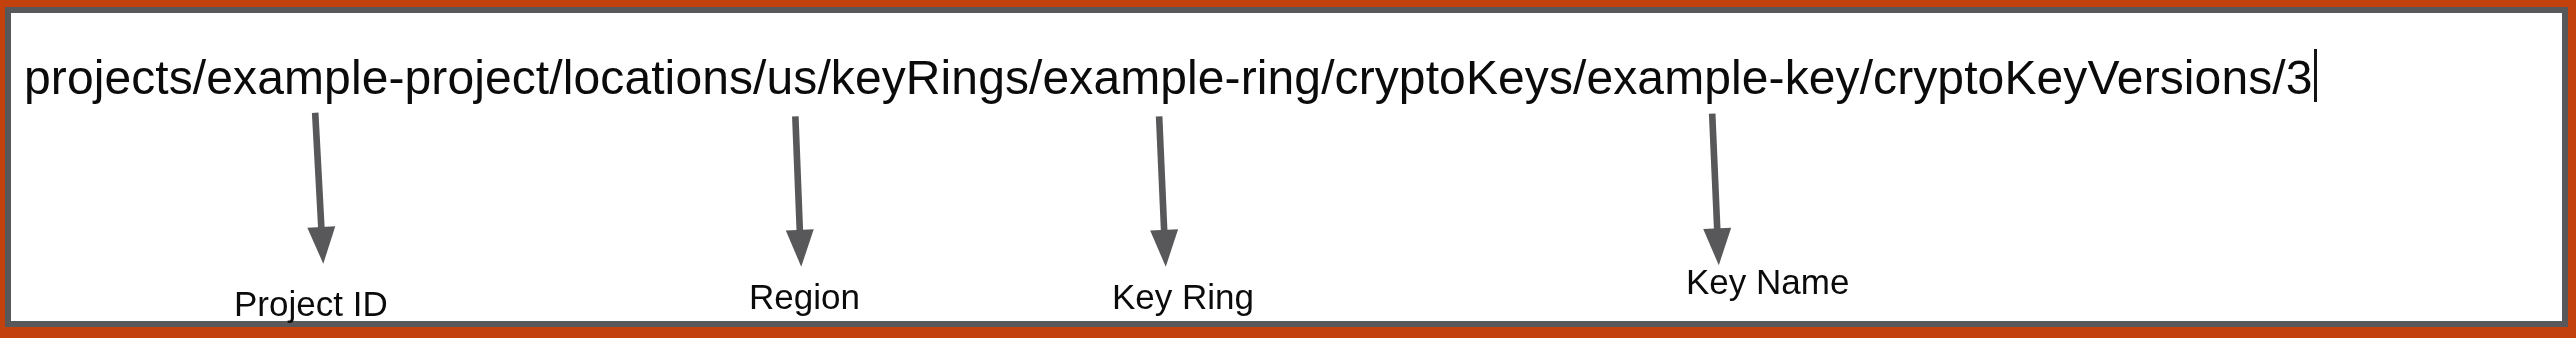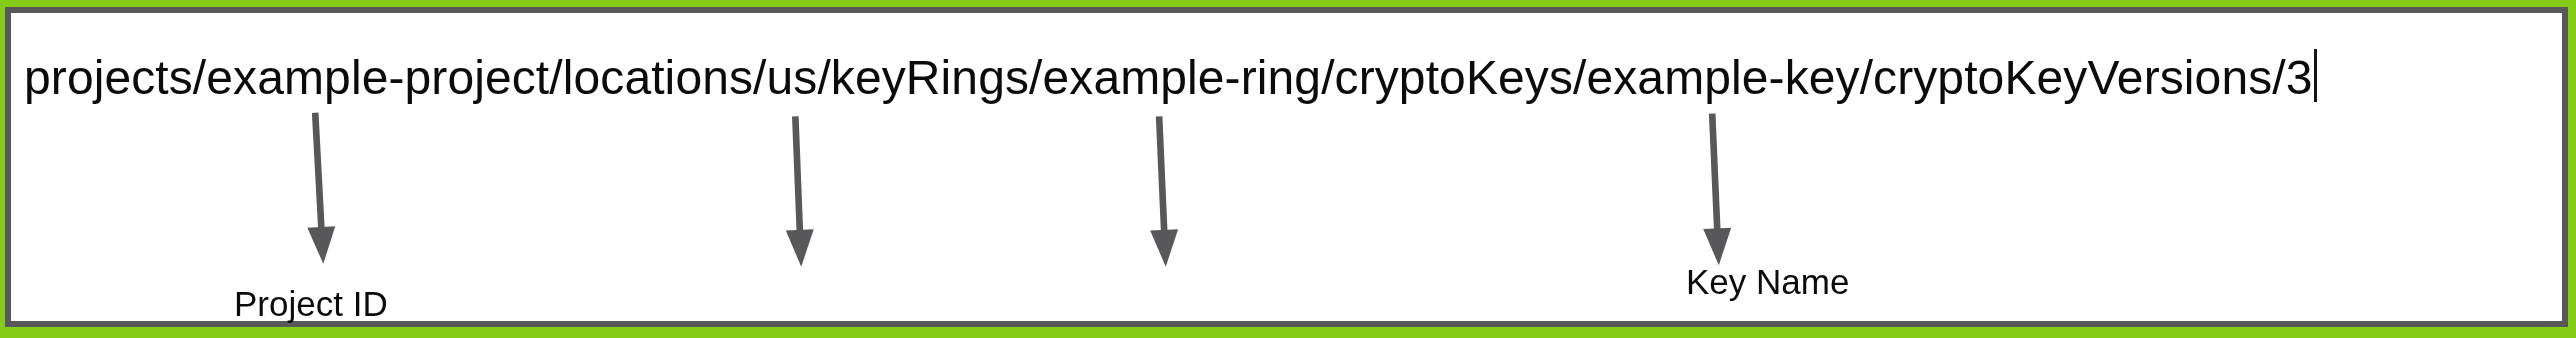--- a/index.html
+++ b/index.html
@@ -1,20 +1,20 @@
 <!DOCTYPE html>
 <html style="font-size:11.8px"><head>
 <meta charset="utf-8">
 <style>
   html, body { margin: 0; padding: 0; background: #ffffff; }
   .screen {
     position: relative;
     width: 2576px;
     height: 339px;
-    background: #84cc16;
+    background: #c2410c;
     overflow: hidden;
     font-family: "Liberation Sans", "DejaVu Sans", sans-serif;
   }
   .frame {
     position: absolute;
     left: 5.2px;
     top: 7.4px;
     width: 2563px;
     height: 320px;
     box-sizing: border-box;
@@ -70,18 +70,20 @@
       <line x1="1080" y1="158" x2="1086.1582783653182" y2="315.0360983156175" stroke="#58585a" stroke-width="9"></line>
       <polygon points="1067.0553146013328,312.7829282306346 1105.0261287291316,311.29387669621116 1088,362" fill="#58585a"></polygon>
       <line x1="1574" y1="158" x2="1580.9284855716735" y2="315.0456729579346" stroke="#58585a" stroke-width="9"></line>
       <polygon points="1561.8147247826475,312.8860089794666 1599.7777977102749,311.2111675267772 1583,362" fill="#58585a"></polygon>
       <line x1="2325" y1="154" x2="2331.9485588594002" y2="313.04479167071395" stroke="#58585a" stroke-width="9"></line>
       <polygon points="2312.8357230790125,310.8769567065339 2350.799508536733,309.218344720517 2334,360" fill="#58585a"></polygon>
     </svg>
 
   <div class="annotation-label" style="left: 234px; top: 286px; color: rgb(11, 11, 11);">Project ID</div>
 
+  <div class="annotation-label" style="left: 749px; top: 279px; color: rgb(11, 11, 11);">Region</div>
 
+  <div class="annotation-label" style="left: 1112px; top: 279px; color: rgb(11, 11, 11);">Key Ring</div>
 
   <div class="annotation-label" style="left: 1646px; top: 264px; color: rgb(11, 11, 11); margin-left: 40px;">Key Name</div>
 
 </div>
 
 
 </body></html>

